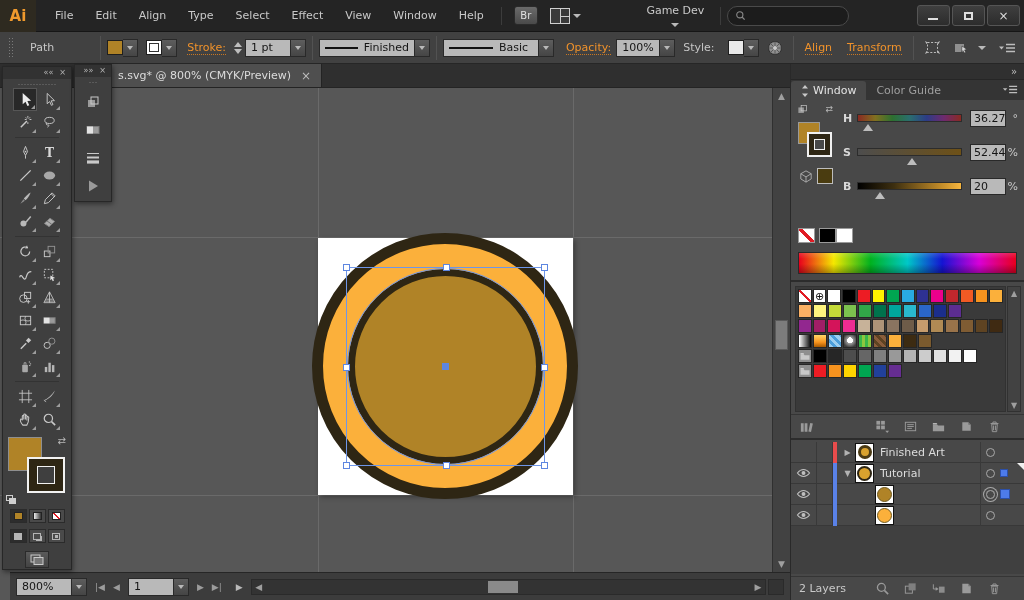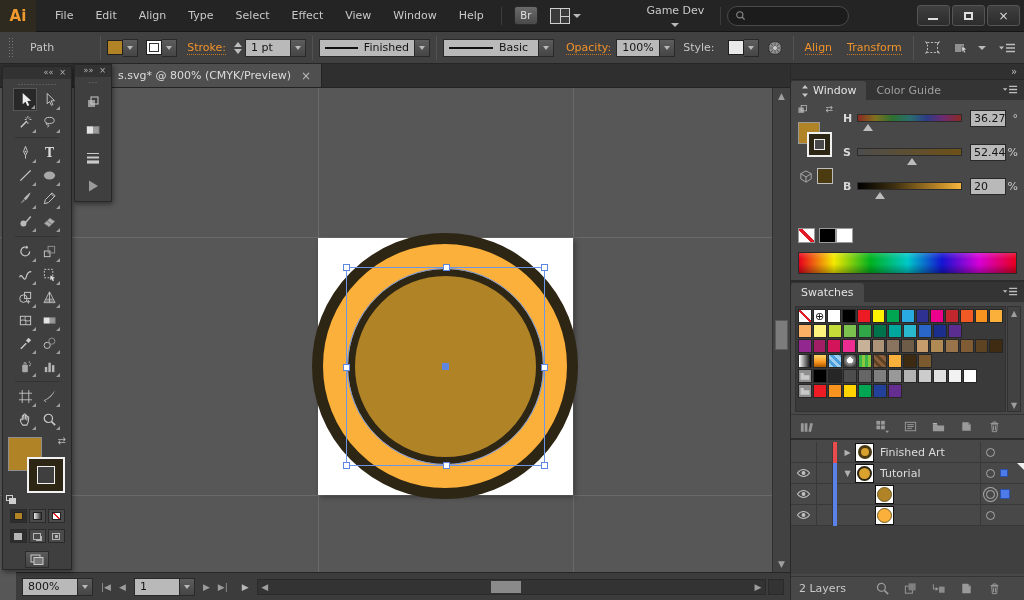--- a/index.html
+++ b/index.html
@@ -56,21 +56,21 @@
   .sel-path { position:absolute; left:347px; top:180px; width:197px; height:197px; border-radius:50%; border:1px solid #6E96E8; }
   .sel-bbox { position:absolute; left:346px; top:179px; width:199px; height:199px; border:1px solid #6E96E8; }
   .handle { position:absolute; width:7px; height:7px; background:#fff; border:1px solid #5d86e0; }
   .center-dot { position:absolute; left:442px; top:275px; width:7px; height:7px; background:#5d86e0; }
 
   .vscroll { position:absolute; right:0; top:0; bottom:0; width:18px; background:#424242; border-left:1px solid #303030; }
   .vscroll .arr, .hscroll .arr { color:#9f9f9f; font-size:9px; display:flex; align-items:center; justify-content:center; }
   .vscroll .arr { height:16px; }
   .vthumb { position:absolute; left:2px; width:13px; top:232px; height:30px; background:#7c7c7c; border:1px solid #5a5a5a; }
 
-  .statusbar { position:absolute; left:16px; bottom:0; right:0; height:28px; background:#3c3c3c; border-top:1px solid #262626; display:flex; align-items:center; padding:0 6px; }
+  .statusbar { position:absolute; left:10px; bottom:0; right:0; height:28px; background:#3c3c3c; border-top:1px solid #262626; display:flex; align-items:center; padding:0 6px; }
   .nav-cluster { display:flex; align-items:center; gap:8px; margin:0 8px; color:#9c9c9c; font-size:9px; }
   .status-cell { width:205px; height:28px; margin-left:32px; border-left:1px solid #2c2c2c; border-right:1px solid #2c2c2c; display:flex; align-items:center; justify-content:center; color:#c9c9c9; }
   .sb-arrow { color:#b9b9b9; font-size:9px; padding:0 6px; }
   .hscroll { flex:1; height:16px; margin:0 2px; background:#333; border:1px solid #2a2a2a; display:flex; align-items:center; position:relative; }
   .hthumb { position:absolute; left:46%; width:30px; top:1px; bottom:1px; background:#8a8a8a; }
   .sb-corner { width:16px; height:16px; background:#333; border:1px solid #2a2a2a; }
 
   
   .fpanel { position:absolute; background:#3f3f3f; border:1px solid #272727; box-shadow:1px 2px 5px rgba(0,0,0,.45); z-index:6; }
   .fpanel-header { height:12px; background:#323232; display:flex; align-items:center; justify-content:flex-end; gap:6px; padding:0 5px; color:#b5b5b5; font-size:8px; line-height:1; }
@@ -698,29 +698,20 @@
         <div class="cp-nbw">
           <span class="sw-none-bg"></span>
           <span style="background:#000; margin-left:4px;"></span>
           <span style="background:#fff;"></span>
         </div>
         <div class="spectrum"></div>
       </div>
     </section>
 
     <section class="panel panel-swatches">
-      <div class="ptabs">
-        <span class="ptab active">Swatches</span>
-        <span class="pmenu">
-          <svg width="16" height="11" viewBox="0 0 18 12">
-              <path d="M1 4.5l5 0-2.5 3z" fill="#bdbdbd"></path>
-              <path d="M8 2.5h9M8 6h9M8 9.5h9" stroke="#bdbdbd" stroke-width="1.5"></path>
-            </svg>
-        </span>
-      </div>
       <div class="pbody">
         <div class="sw-grid" id="sw-grid">
             <div class="sw-row">
               <span class="sw" style="background: linear-gradient(45deg, transparent 42%, rgb(224, 27, 36) 42%, rgb(224, 27, 36) 58%, transparent 58%) rgb(255, 255, 255);"></span>
               <span class="sw" style="background: rgb(255, 255, 255);">
                 <span style="display:flex;align-items:center;justify-content:center;width:100%;height:100%;color:#111;font-size:11px;line-height:1;">⊕</span>
               </span>
               <span class="sw" style="background: rgb(255, 255, 255);"></span>
               <span class="sw" style="background: rgb(0, 0, 0);"></span>
               <span class="sw" style="background: rgb(237, 28, 36);"></span>

